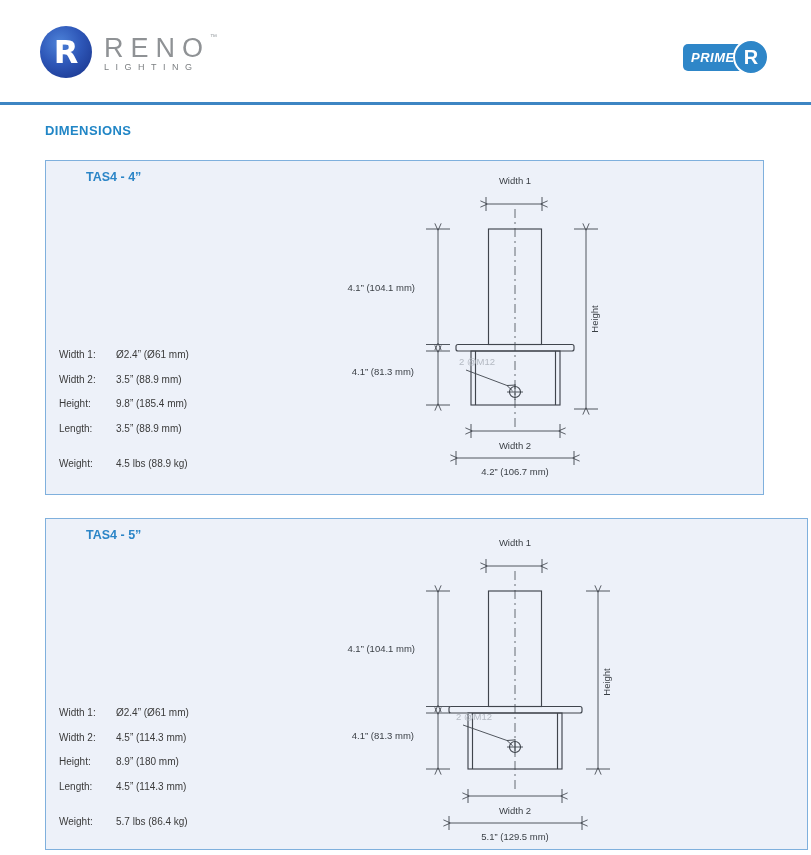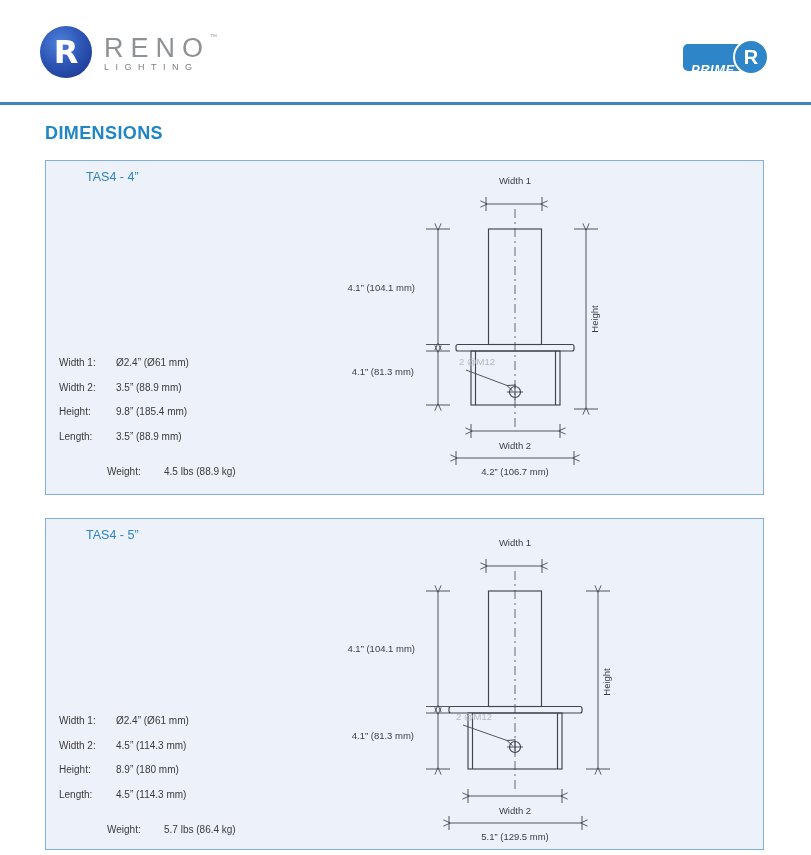--- a/index.html
+++ b/index.html
@@ -15,38 +15,38 @@
     background:radial-gradient(circle at 38% 32%, #4d82d8 0%, #2e57b8 45%, #162f85 100%);
     display:flex;align-items:center;justify-content:center;
   }
   .logo-circle span{color:#fff;font-weight:bold;font-size:32px;line-height:1;font-family:"DejaVu Sans",sans-serif;}
   .logo-name{font-size:27px;letter-spacing:7px;color:#8f9295;line-height:1;}
   .logo-name sup{font-size:7px;color:#9aa0a4;letter-spacing:0;vertical-align:18px;}
   .logo-sub{font-size:9px;font-weight:normal;letter-spacing:6.5px;color:#7d8083;}
   .header-right{position:absolute;right:42px;top:44px;display:flex;align-items:center;gap:12px;}
   .tagline{font-size:12.5px;color:#333;letter-spacing:0.4px;white-space:nowrap;}
   .prime-badge{position:relative;width:66px;height:27px;background:#2e86c8;border-radius:5px;margin-right:20px;}
-  .prime-text{position:absolute;left:8px;top:12px;line-height:27px;color:#fff;font-weight:bold;font-style:italic;font-size:13px;letter-spacing:0.5px;}
+  .prime-text{position:absolute;left:8px;top:0;line-height:27px;color:#fff;font-weight:bold;font-style:italic;font-size:13px;letter-spacing:0.5px;}
   .prime-r{
     position:absolute;right:-20px;top:-5px;width:32px;height:32px;border-radius:50%;
     background:#2e86c8;border:2.5px solid #fff;display:flex;align-items:center;justify-content:center;
     color:#fff;font-weight:bold;font-size:20px;
   }
   .header-rule{position:absolute;top:102px;left:0;width:811px;height:2.5px;background:#3d85c3;}
   
-  .page-title{position:absolute;left:45px;top:123px;font-size:18px;font-weight:bold;color:#2186c6;letter-spacing:0.4px;}
+  .page-title{position:absolute;left:45px;top:123px;font-size:13px;font-weight:bold;color:#2186c6;letter-spacing:0.4px;}
   
   .panel{position:absolute;left:45px;width:717px;background:#edf1f9;border:1.5px solid #7fb0dd;}
   .panel-1{top:160px;height:333px;}
-  .panel-2{top:518px;height:330px;}
-  .panel-title{position:absolute;left:40px;top:9px;font-size:12.5px;font-weight:normal;color:#2b85c7;}
-  .specs{position:absolute;left:13px;top:196px;}
+  .panel-2{top:518px;height:330px;padding-left:44px;}
+  .panel-title{position:absolute;left:40px;top:9px;font-size:12.5px;font-weight:bold;color:#2b85c7;}
+  .specs{position:absolute;left:13px;top:188px;}
   .spec-row{display:flex;font-size:10px;color:#3a3a3a;margin-bottom:13.5px;line-height:11px;}
   .spec-row .lab{width:57px;}
-  .spec-row.weight{margin-top:24px;margin-left:48px;}
+  .spec-row.weight{margin-top:24px;}
   
   .drawing{position:absolute;left:280px;top:0;}
   .drawing line,.drawing rect,.drawing circle,.drawing path{stroke:#40454d;fill:none;stroke-width:1.15;}
   .drawing .dim{stroke-width:0.9;}
   .drawing .cl{stroke-width:0.9;stroke-dasharray:9 4 2 4;stroke:#565b63;}
   .drawing text{fill:#3a3f45;font-size:9.5px;font-family:"Liberation Sans","DejaVu Sans",sans-serif;stroke:none;}
   .drawing text.light{fill:#b3b9c2;}
 </style>
 </head>
 <body>

